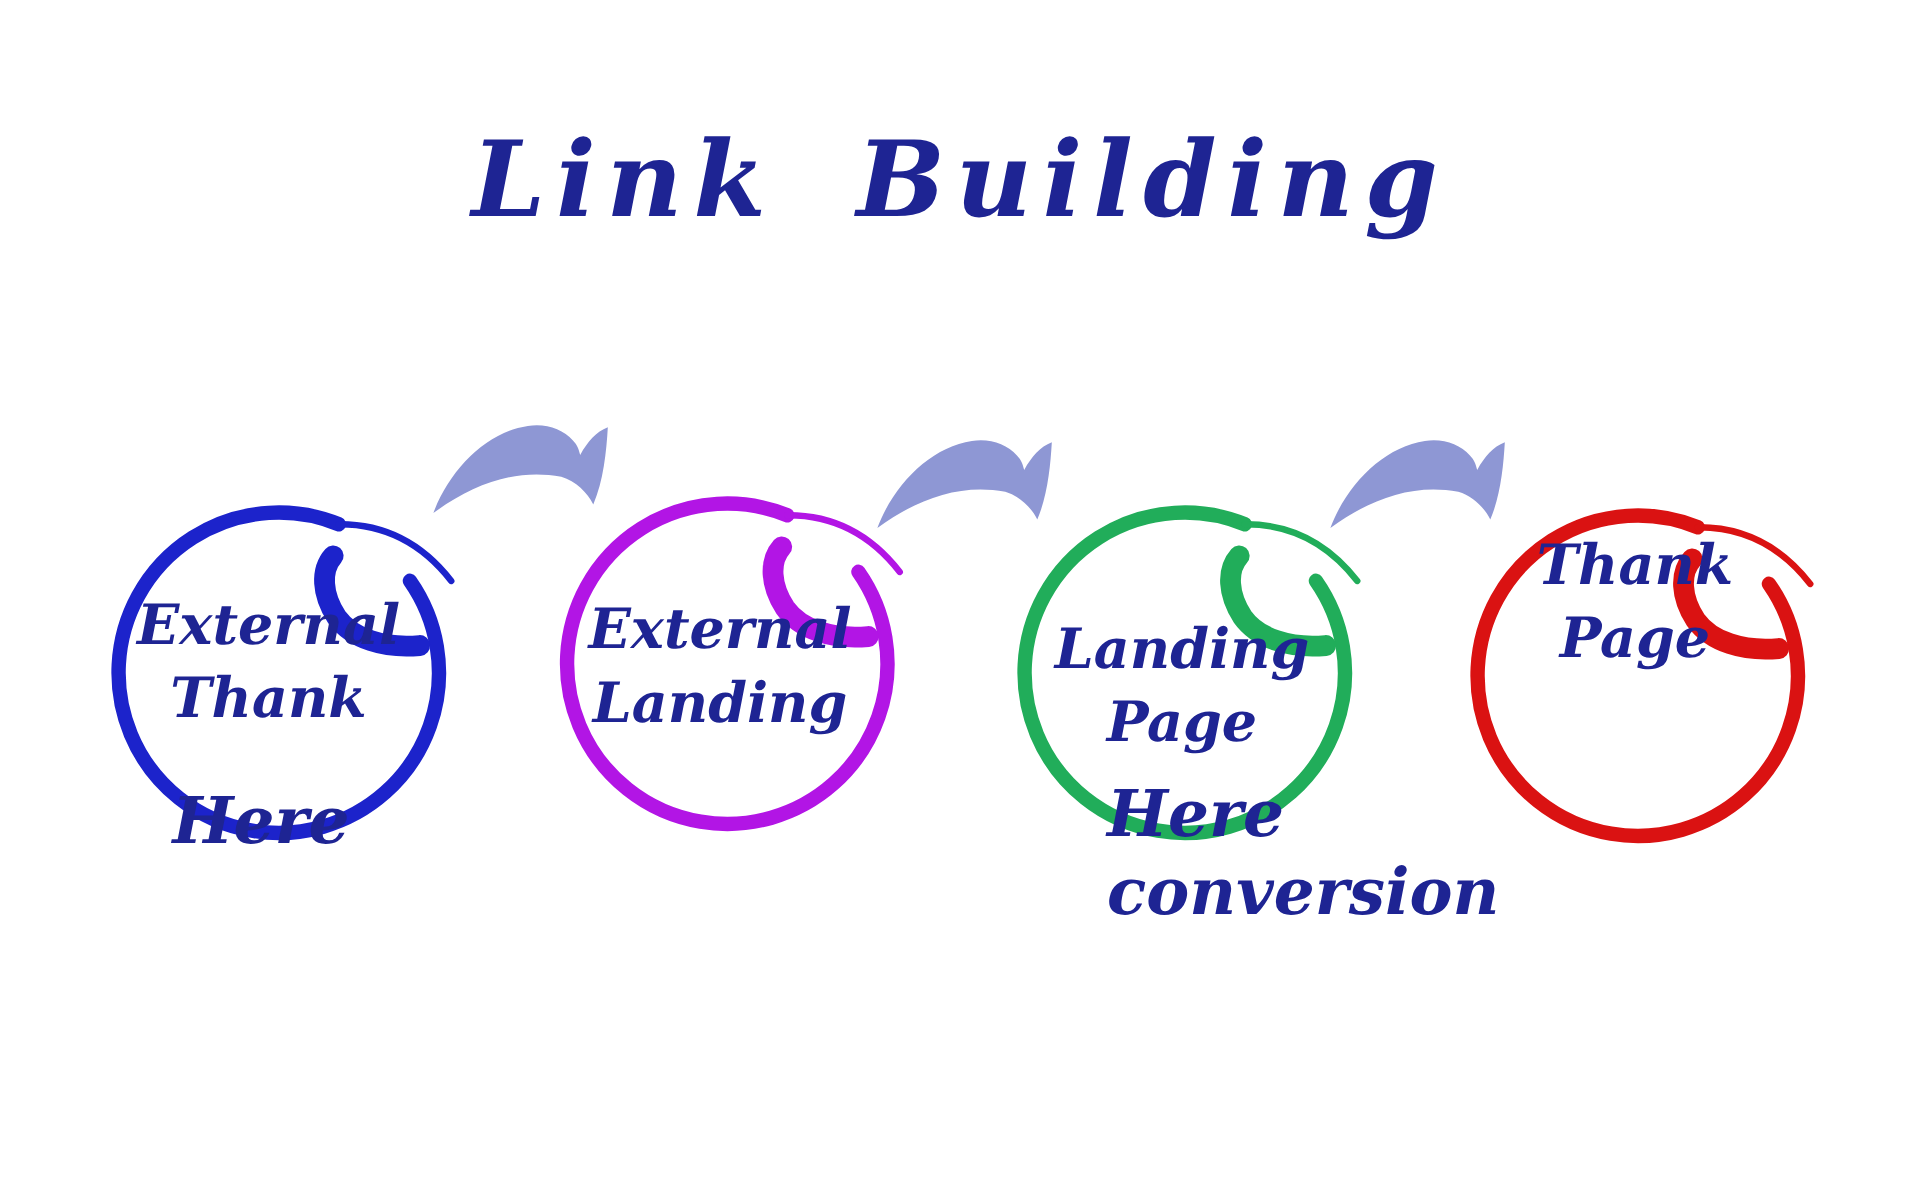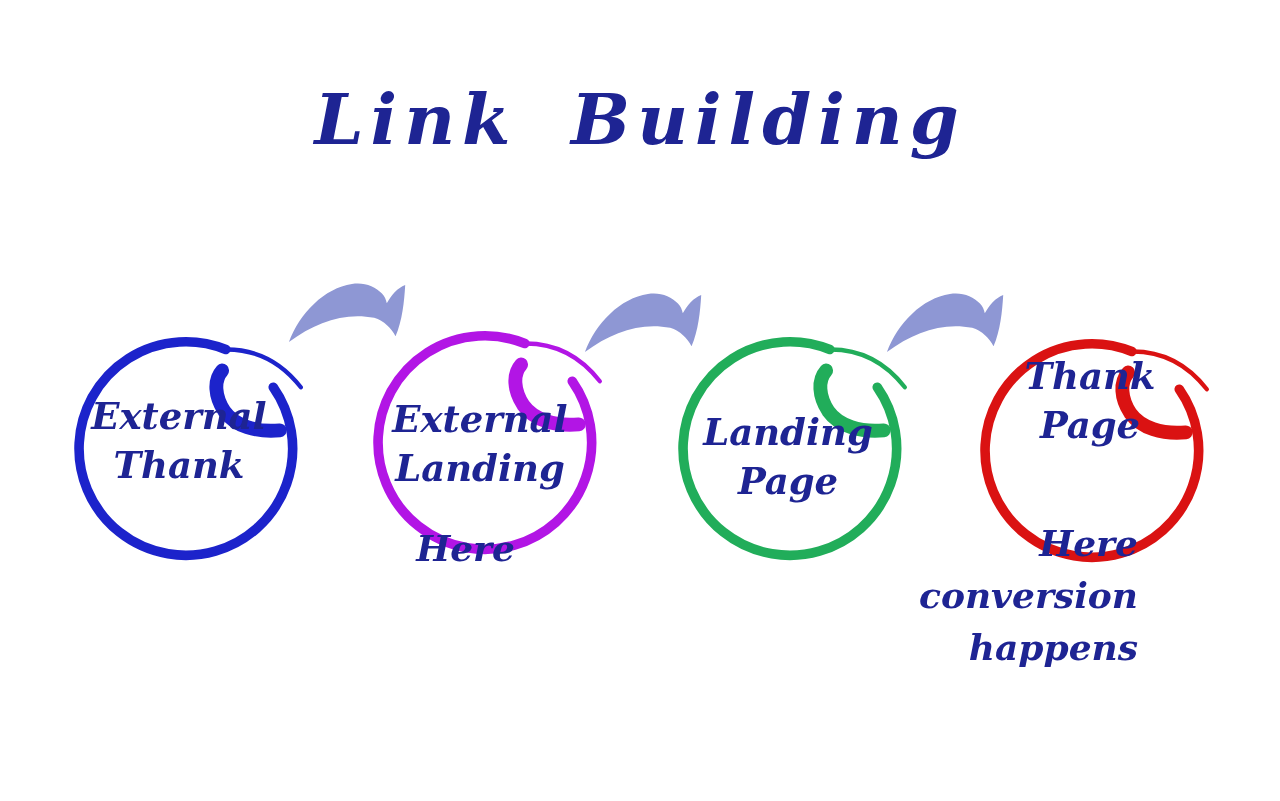--- a/index.html
+++ b/index.html
@@ -14,22 +14,22 @@
     position:absolute;left:0;top:78px;width:1280px;
     text-align:center;font-size:70px;letter-spacing:7px;word-spacing:22px;
     white-space:nowrap;
   }
   .circle-svg{position:absolute;width:267px;height:257px;}
   .step-label{
     position:absolute;width:260px;text-align:center;
     font-size:37px;line-height:49px;white-space:nowrap;
   }
   .note{
-    position:absolute;width:400px;text-align:right;
-    font-size:36px;line-height:52px;white-space:nowrap;
+    position:absolute;width:400px;text-align:left;
+    font-size:43px;line-height:52px;white-space:nowrap;
   }
   .arrow-svg{position:absolute;width:126px;height:70px;}
   .line{display:block;}
 </style>
 </head>
 <body>
 
 <div class="stage" style="--ink: #1e2493; background: rgb(255, 255, 255);">
 
   <div class="title">Link Building</div>
@@ -94,16 +94,15 @@
     <span class="line">Page</span>
   </div>
 
   <div class="note" style="left:115px;top:522px">
     <span class="line">Here</span>
   </div>
 
   <div class="note" style="left:738px;top:517px">
     <span class="line">Here</span>
     <span class="line">conversion</span>
-    <span class="line">happens</span>
   </div>
 
 </div>
 
 </body></html>

